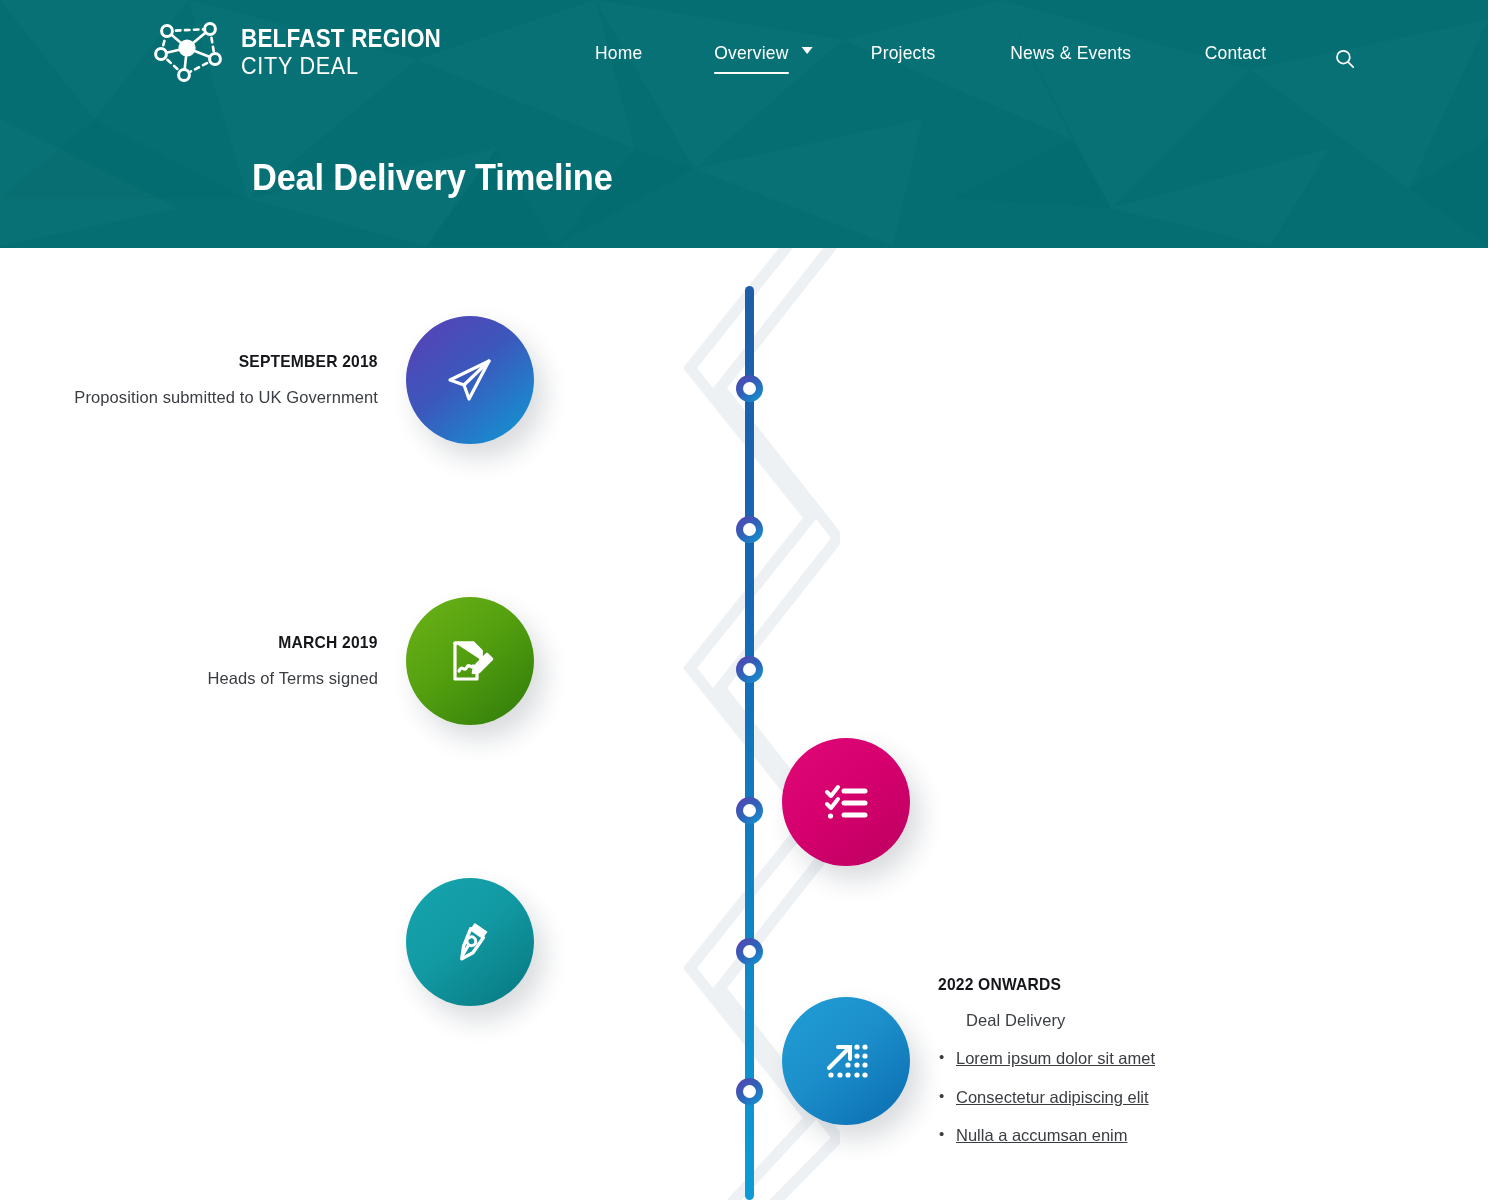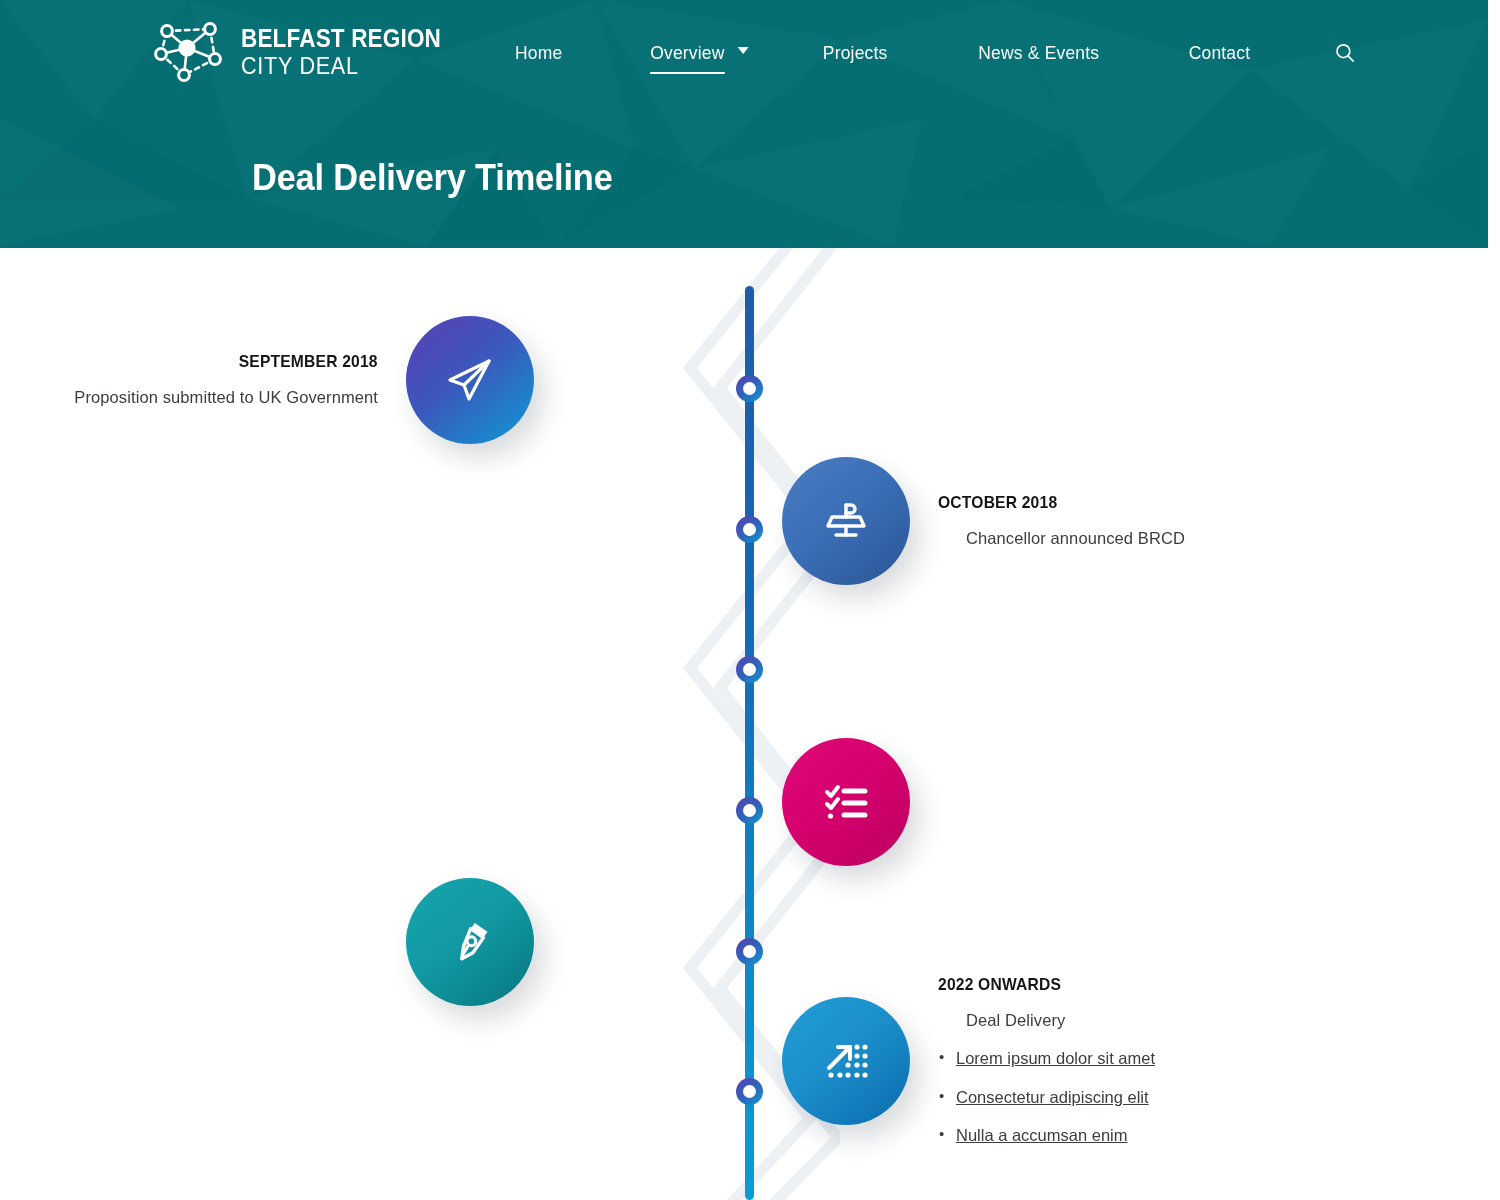--- a/index.html
+++ b/index.html
@@ -70,22 +70,22 @@
     transform-origin: left center;
     white-space: nowrap;
   }
 
   
   .main-nav {
     position: absolute;
     right: 140px;
     top: 38px;
     display: flex;
-    align-items: flex-start;
-    gap: 16px;
+    align-items: flex-end;
+    gap: 0;
   }
   .nav-item {
     position: relative;
     color: #ffffff;
     font-size: 19px;
     font-weight: 400;
     letter-spacing: .2px;
     text-decoration: none;
     padding: 4px 0 10px 0;
     margin: 0 33px;
@@ -369,36 +369,36 @@
       <div class="event-desc">Proposition submitted to UK Government</div>
     </div>
     <div class="bubble" style="background:linear-gradient(140deg,#5B3FB5 0%,#3C57BC 45%,#0D9BD4 100%)">
       <svg width="58" height="58" viewBox="0 0 58 58" fill="none" stroke="#ffffff" stroke-width="3.2" stroke-linejoin="round" stroke-linecap="round">
         <path d="M48 10 L9 29 L23 34 L28 48 Z"></path>
         <path d="M48 10 L23 34"></path>
       </svg>
     </div>
   </div>
 
-  <div class="event right" style="top:209px">
-    <div class="bubble" style="background:linear-gradient(140deg,#4A7CC0 0%,#3B6FB6 45%,#2C5496 100%)">
-      <svg width="58" height="58" viewBox="0 0 58 58" fill="none" stroke="#ffffff" stroke-width="3.4" stroke-linecap="round" stroke-linejoin="round">
-        <path d="M29 13 h5 a4 4 0 0 1 0 8 h-5"></path>
-        <path d="M29 13 v12"></path>
-        <path d="M15 25 h28 l4 9 H11 Z"></path>
-        <path d="M29 34 v9"></path>
-        <path d="M19 43 h20"></path>
-      </svg>
-    </div>
+
+  <div class="event left" style="top:349px">
     <div class="event-text">
-      <div class="event-date">OCTOBER 2018</div>
-      <div class="event-desc">Chancellor announced BRCD</div>
-    </div>
-  </div>
-
+      <div class="event-date">MARCH 2019</div>
+      <div class="event-desc">Heads of Terms signed</div>
+    </div>
+    <div class="bubble" style="background:linear-gradient(140deg,#6DB318 0%,#54A00F 45%,#2F7A0B 100%)">
+      <svg width="54" height="54" viewBox="0 0 54 54" fill="none" stroke="#ffffff" stroke-width="3.2" stroke-linejoin="round" stroke-linecap="round">
+        <path d="M12 9 h18 l8 8 v9" fill="#ffffff"></path>
+        <path d="M12 9 h18 l8 8 v7 M12 9 v36 h22 v-9" fill="none"></path>
+        <path d="M30 9 v8 h8"></path>
+        <path d="M16 37 c3 -7 5 2 8 -4 c2 -4 4 2 6 -1"></path>
+        <path d="M44 20 l5 5 -13 13 -6 1 1 -6 Z" fill="#ffffff" stroke="#ffffff" stroke-width="2.6"></path>
+      </svg>
+    </div>
+  </div>
 
   <div class="event right" style="top:490px">
     <div class="bubble" style="background:linear-gradient(140deg,#DF0A78 0%,#D6006E 45%,#BC005F 100%)">
       <svg width="58" height="58" viewBox="0 0 58 58" fill="none" stroke="#ffffff" stroke-linecap="round" stroke-linejoin="round">
         <path d="M10 19 l4 4 7 -9" stroke-width="4"></path>
         <path d="M10 31 l4 4 7 -9" stroke-width="4"></path>
         <circle cx="13.5" cy="43" r="2.6" fill="#ffffff" stroke="none"></circle>
         <line x1="27" y1="18" x2="48" y2="18" stroke-width="5"></line>
         <line x1="27" y1="30" x2="48" y2="30" stroke-width="5"></line>
         <line x1="27" y1="42" x2="48" y2="42" stroke-width="5"></line>

